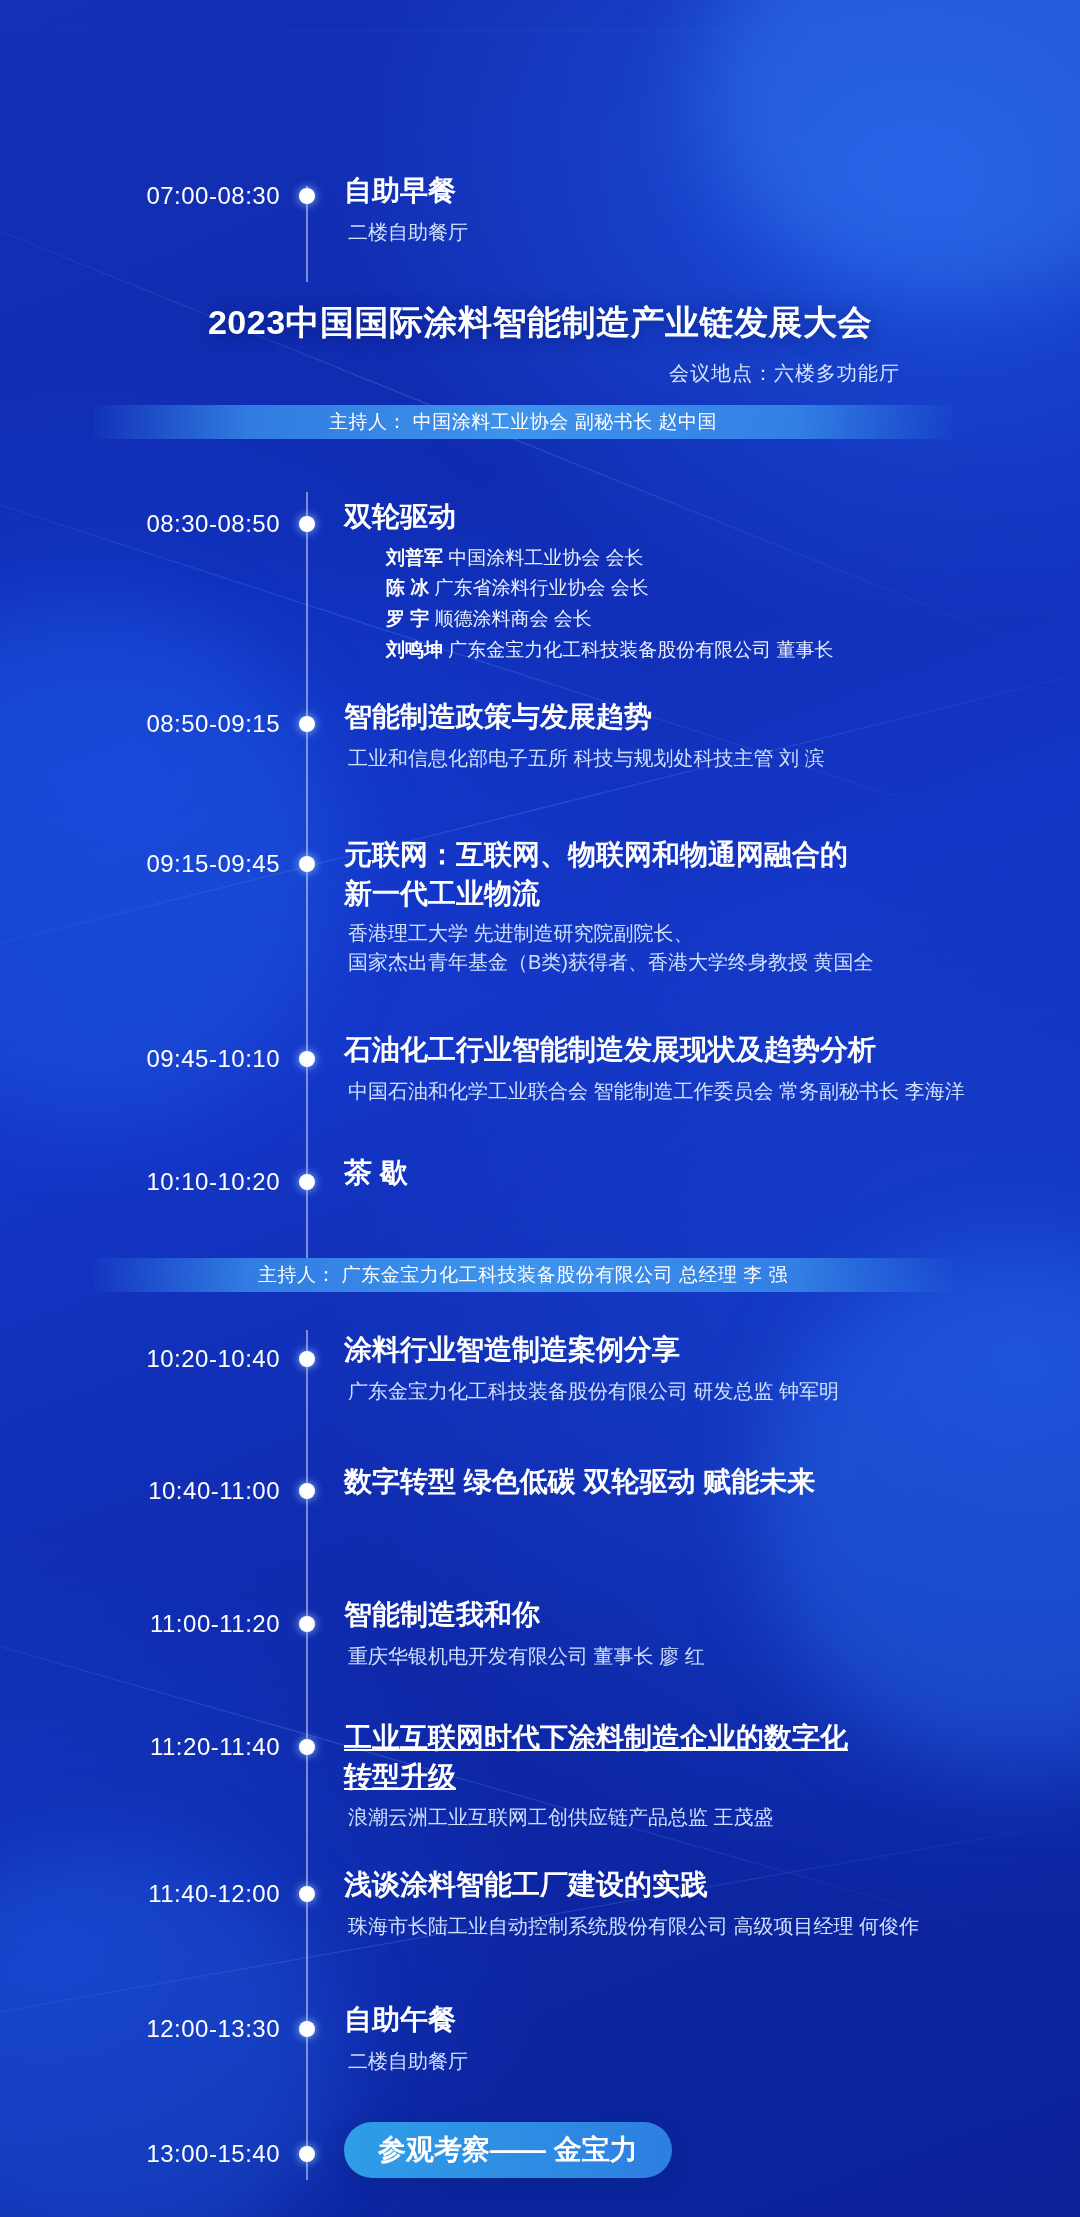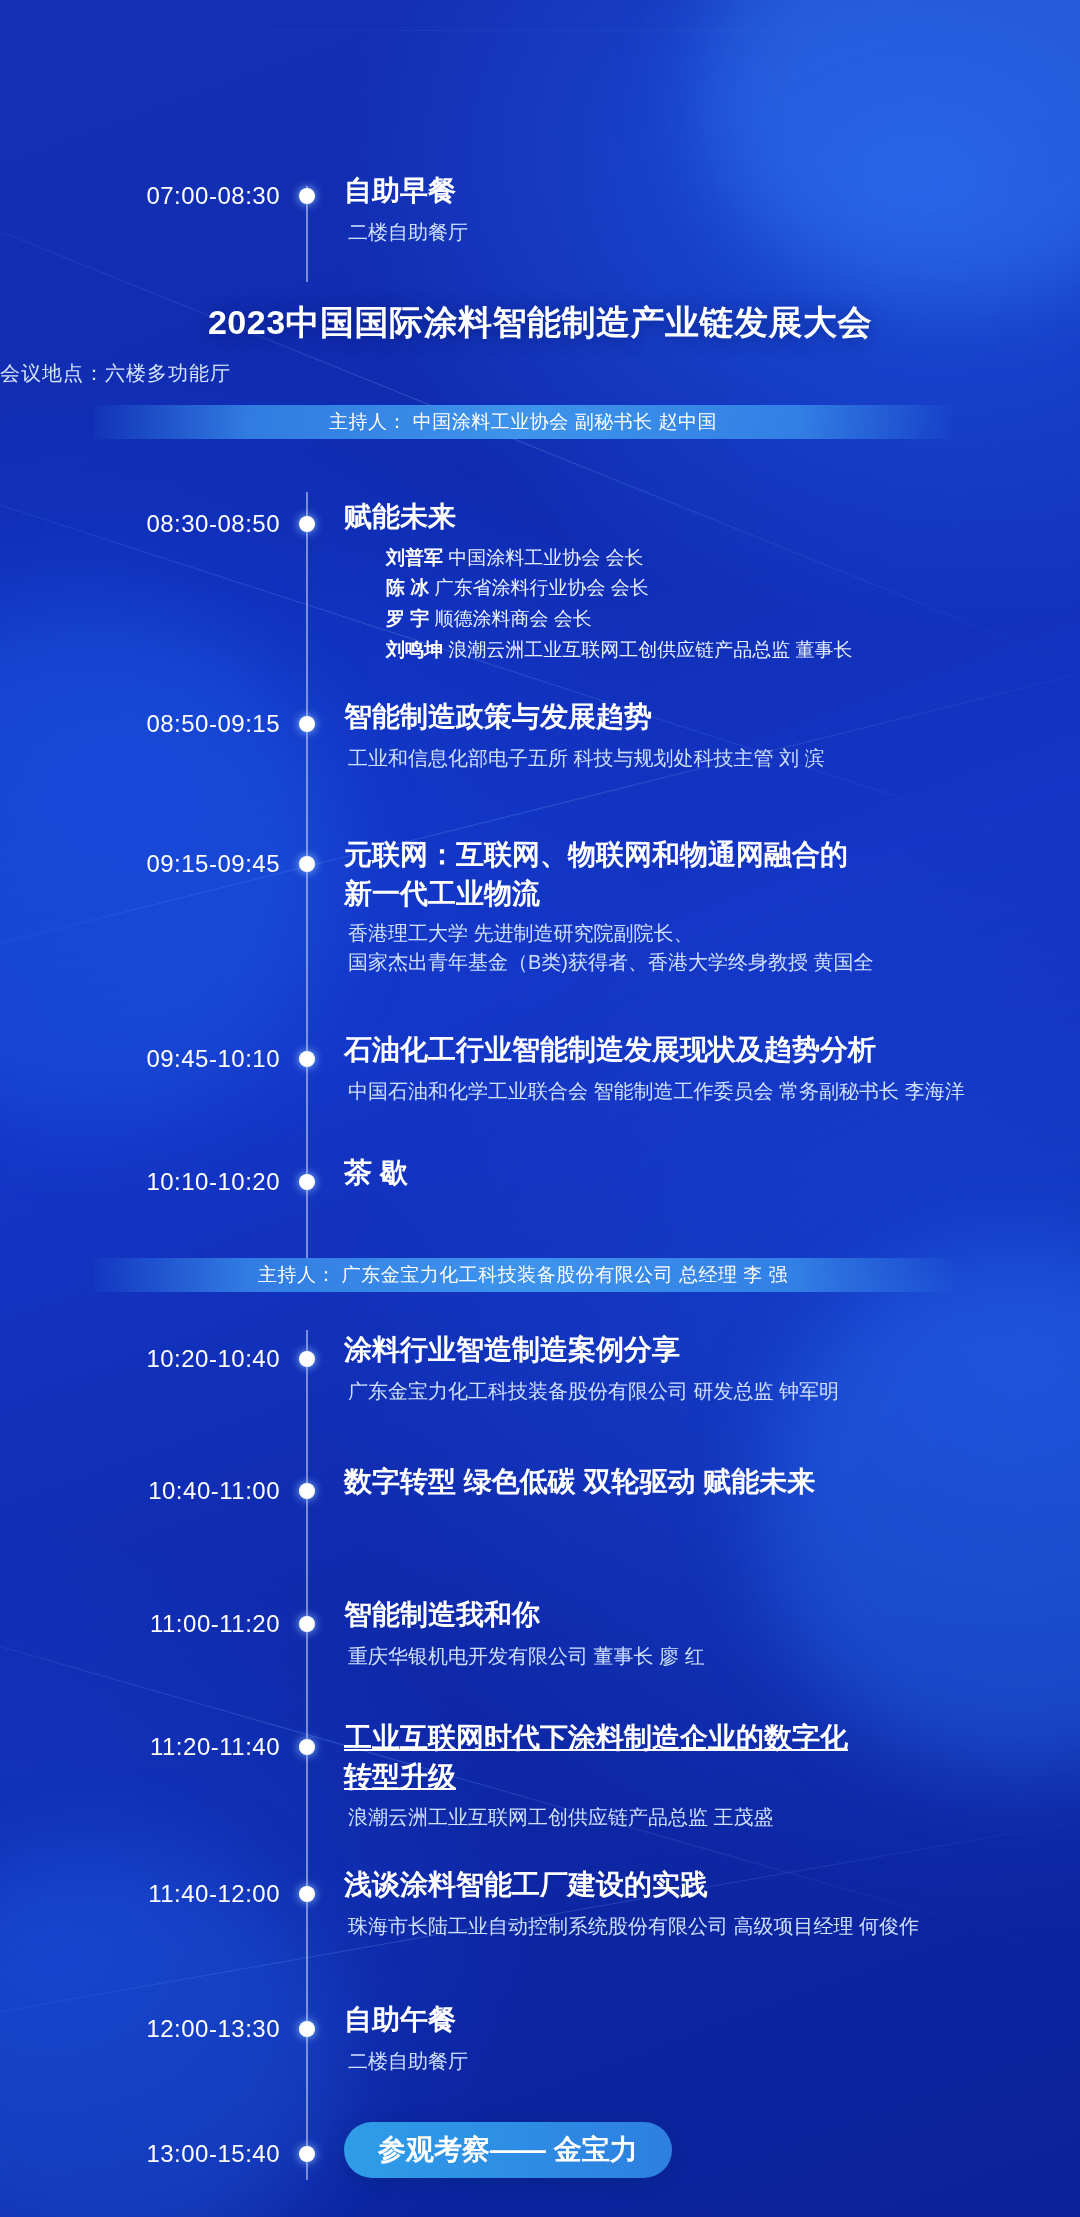--- a/index.html
+++ b/index.html
@@ -127,21 +127,21 @@
     font-size: 34px;
     font-weight: bold;
     letter-spacing: 0.5px;
     color: #ffffff;
     text-shadow: 0 2px 16px rgba(0,20,90,0.5);
   }
   .main-sub {
     position: absolute;
     left: 0;
     width: 900px;
-    text-align: left;
+    text-align: right;
     font-size: 20px;
     color: #d7e5ff;
     letter-spacing: 1px;
   }
 
   
   .host-bar {
     position: absolute;
     left: 94px;
     width: 858px;
@@ -202,36 +202,36 @@
 
   <div class="main-title" style="top:300px;">2023中国国际涂料智能制造产业链发展大会</div>
   <div class="main-sub" style="top:360px;">会议地点：六楼多功能厅</div>
 
   <div class="host-bar" style="top:405px;">主持人： 中国涂料工业协会  副秘书长  赵中国</div>
 
   <div class="row" style="top:510px;">
     <div class="time-wrap">08:30-08:50</div>
     <div class="dot" style="top:6px;"></div>
     <div class="content" style="top:-12px;position:absolute;">
-      <div class="sess-title">赋能未来</div>
+      <div class="sess-title">双轮驱动</div>
       <div class="speaker-line" style="padding-left:42px;">
         <span class="nm">刘普军</span>
         <span>中国涂料工业协会   会长</span>
       </div>
       <div class="speaker-line" style="padding-left:42px;">
         <span class="nm">陈   冰</span>
         <span>广东省涂料行业协会   会长</span>
       </div>
       <div class="speaker-line" style="padding-left:42px;">
         <span class="nm">罗   宇</span>
         <span>顺德涂料商会   会长</span>
       </div>
       <div class="speaker-line" style="padding-left:42px;">
         <span class="nm">刘鸣坤</span>
-        <span>浪潮云洲工业互联网工创供应链产品总监   董事长</span>
+        <span>广东金宝力化工科技装备股份有限公司   董事长</span>
       </div>
     </div>
   </div>
 
   <div class="row" style="top:710px;">
     <div class="time-wrap">08:50-09:15</div>
     <div class="dot" style="top:6px;"></div>
     <div class="content" style="top:-12px;position:absolute;">
       <div class="sess-title">智能制造政策与发展趋势</div>
       <div class="sub">工业和信息化部电子五所 科技与规划处科技主管    刘   滨</div>

